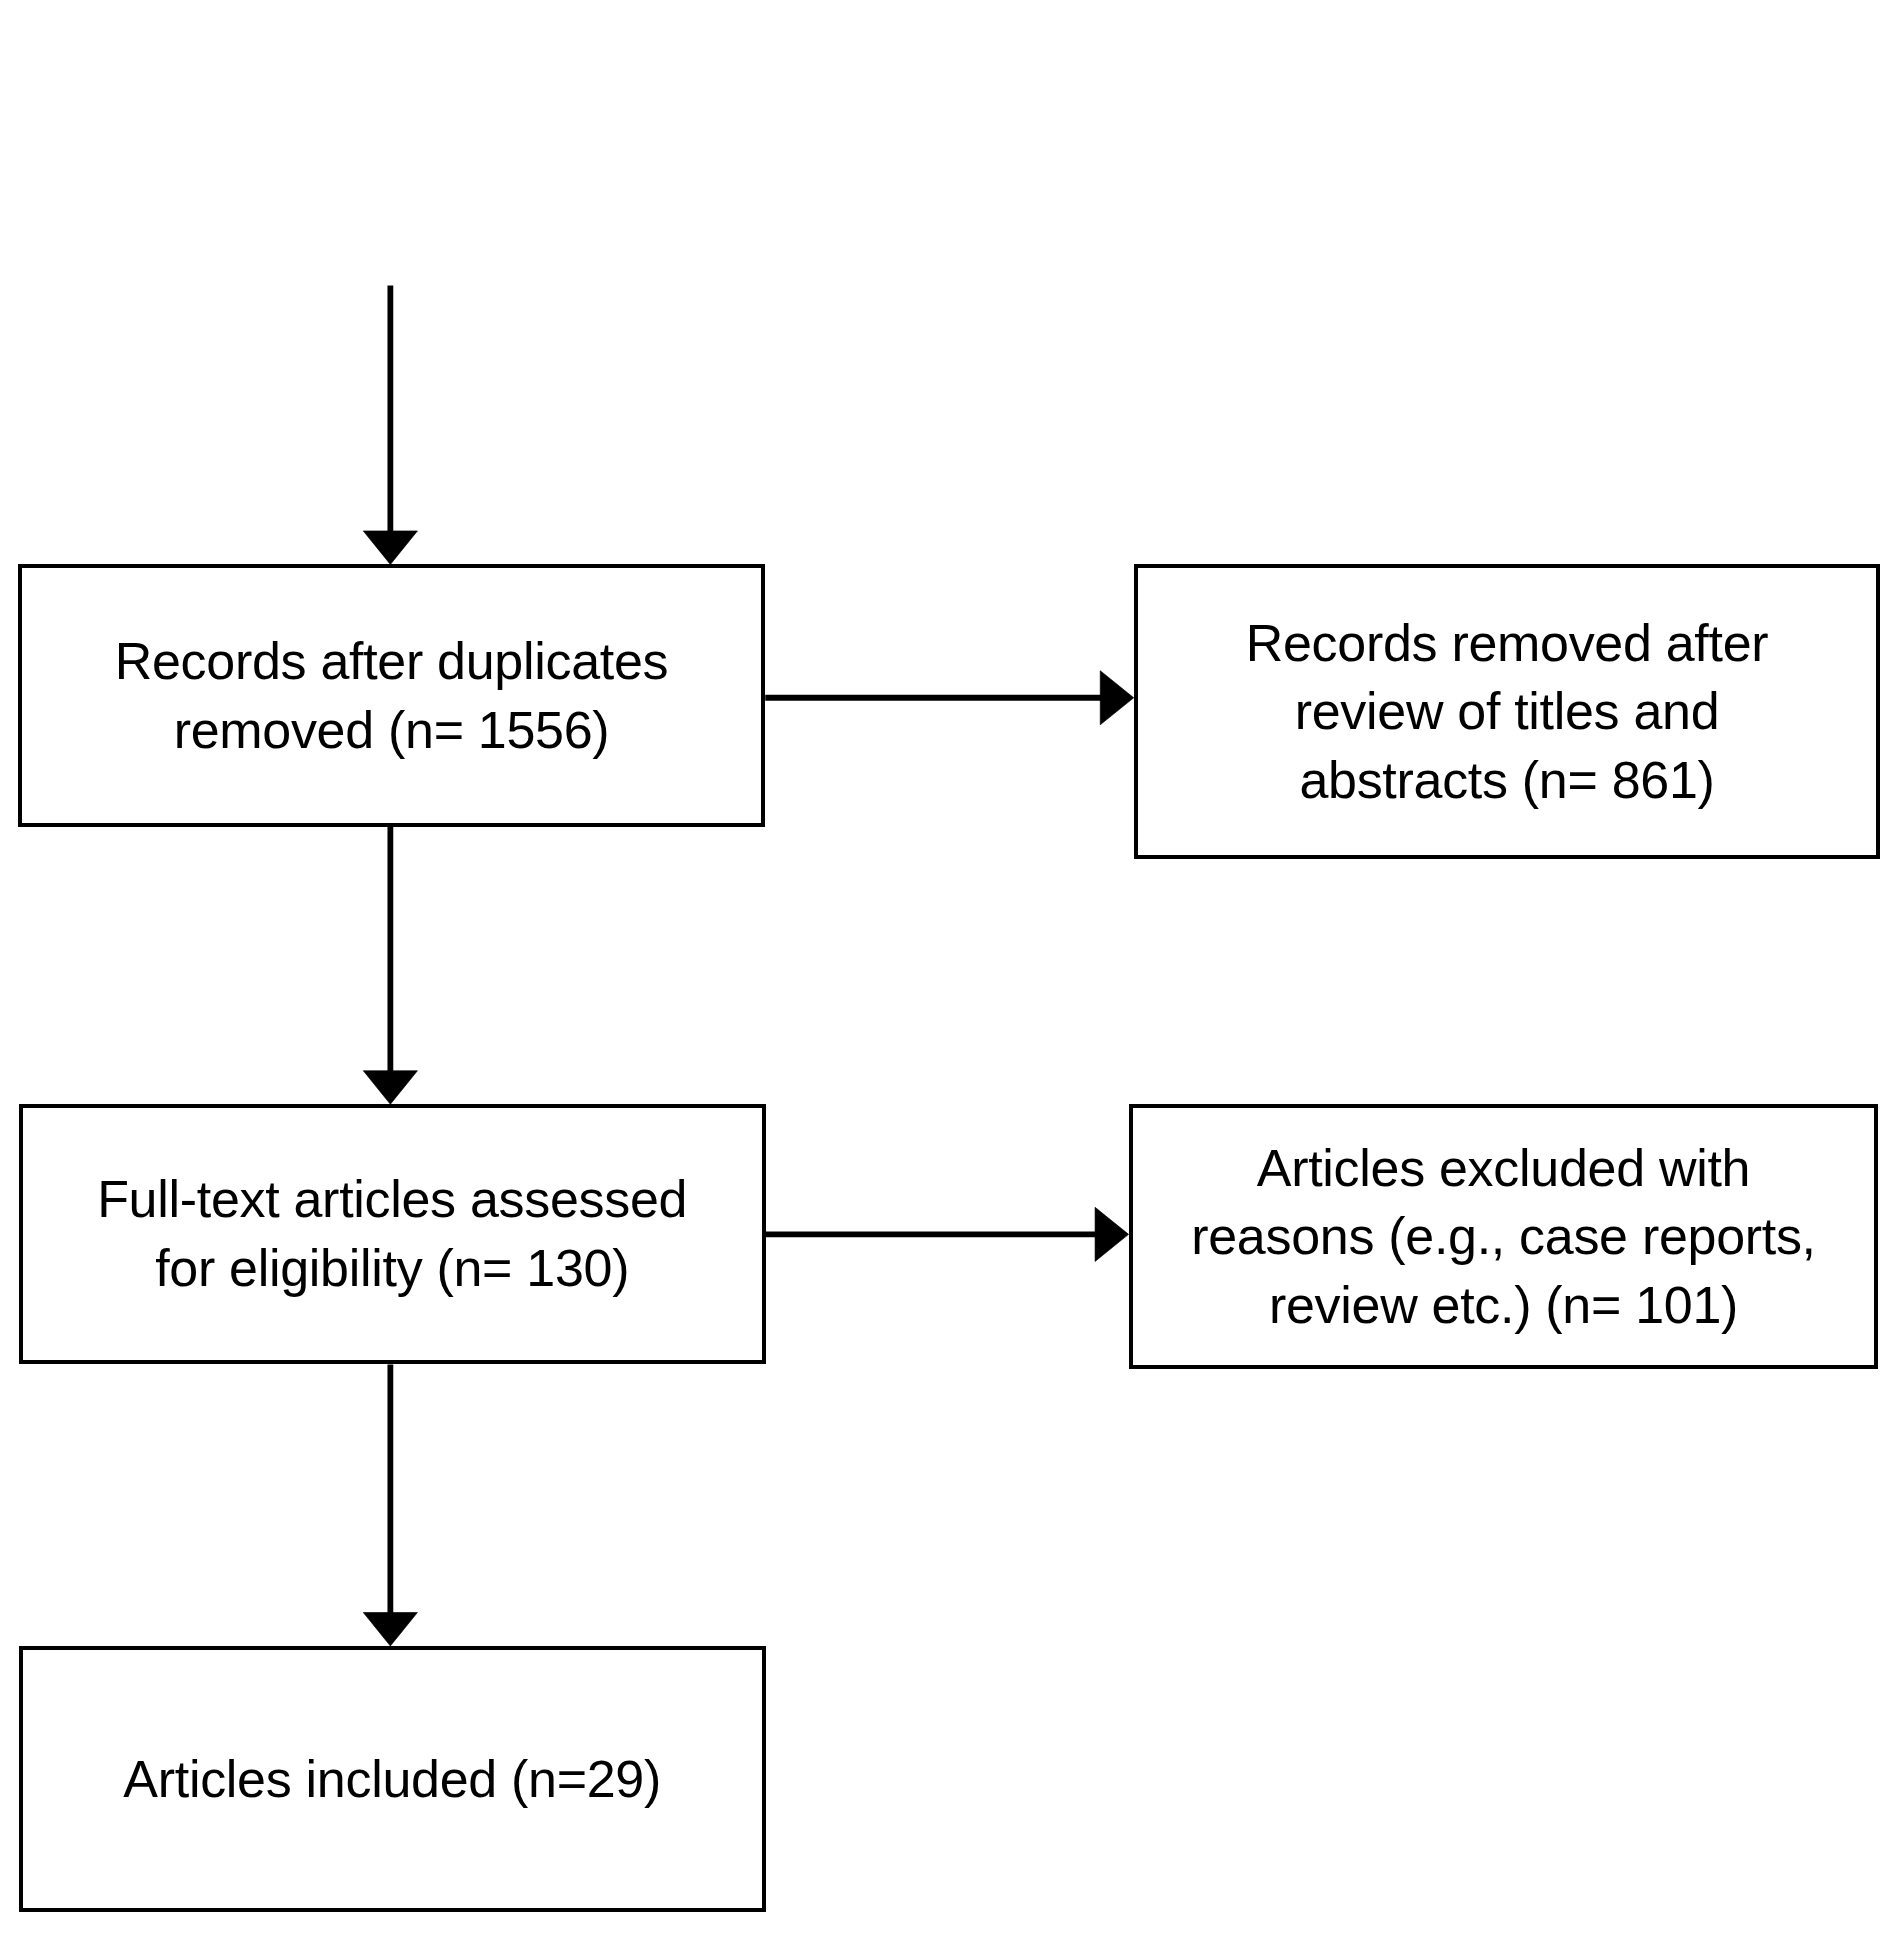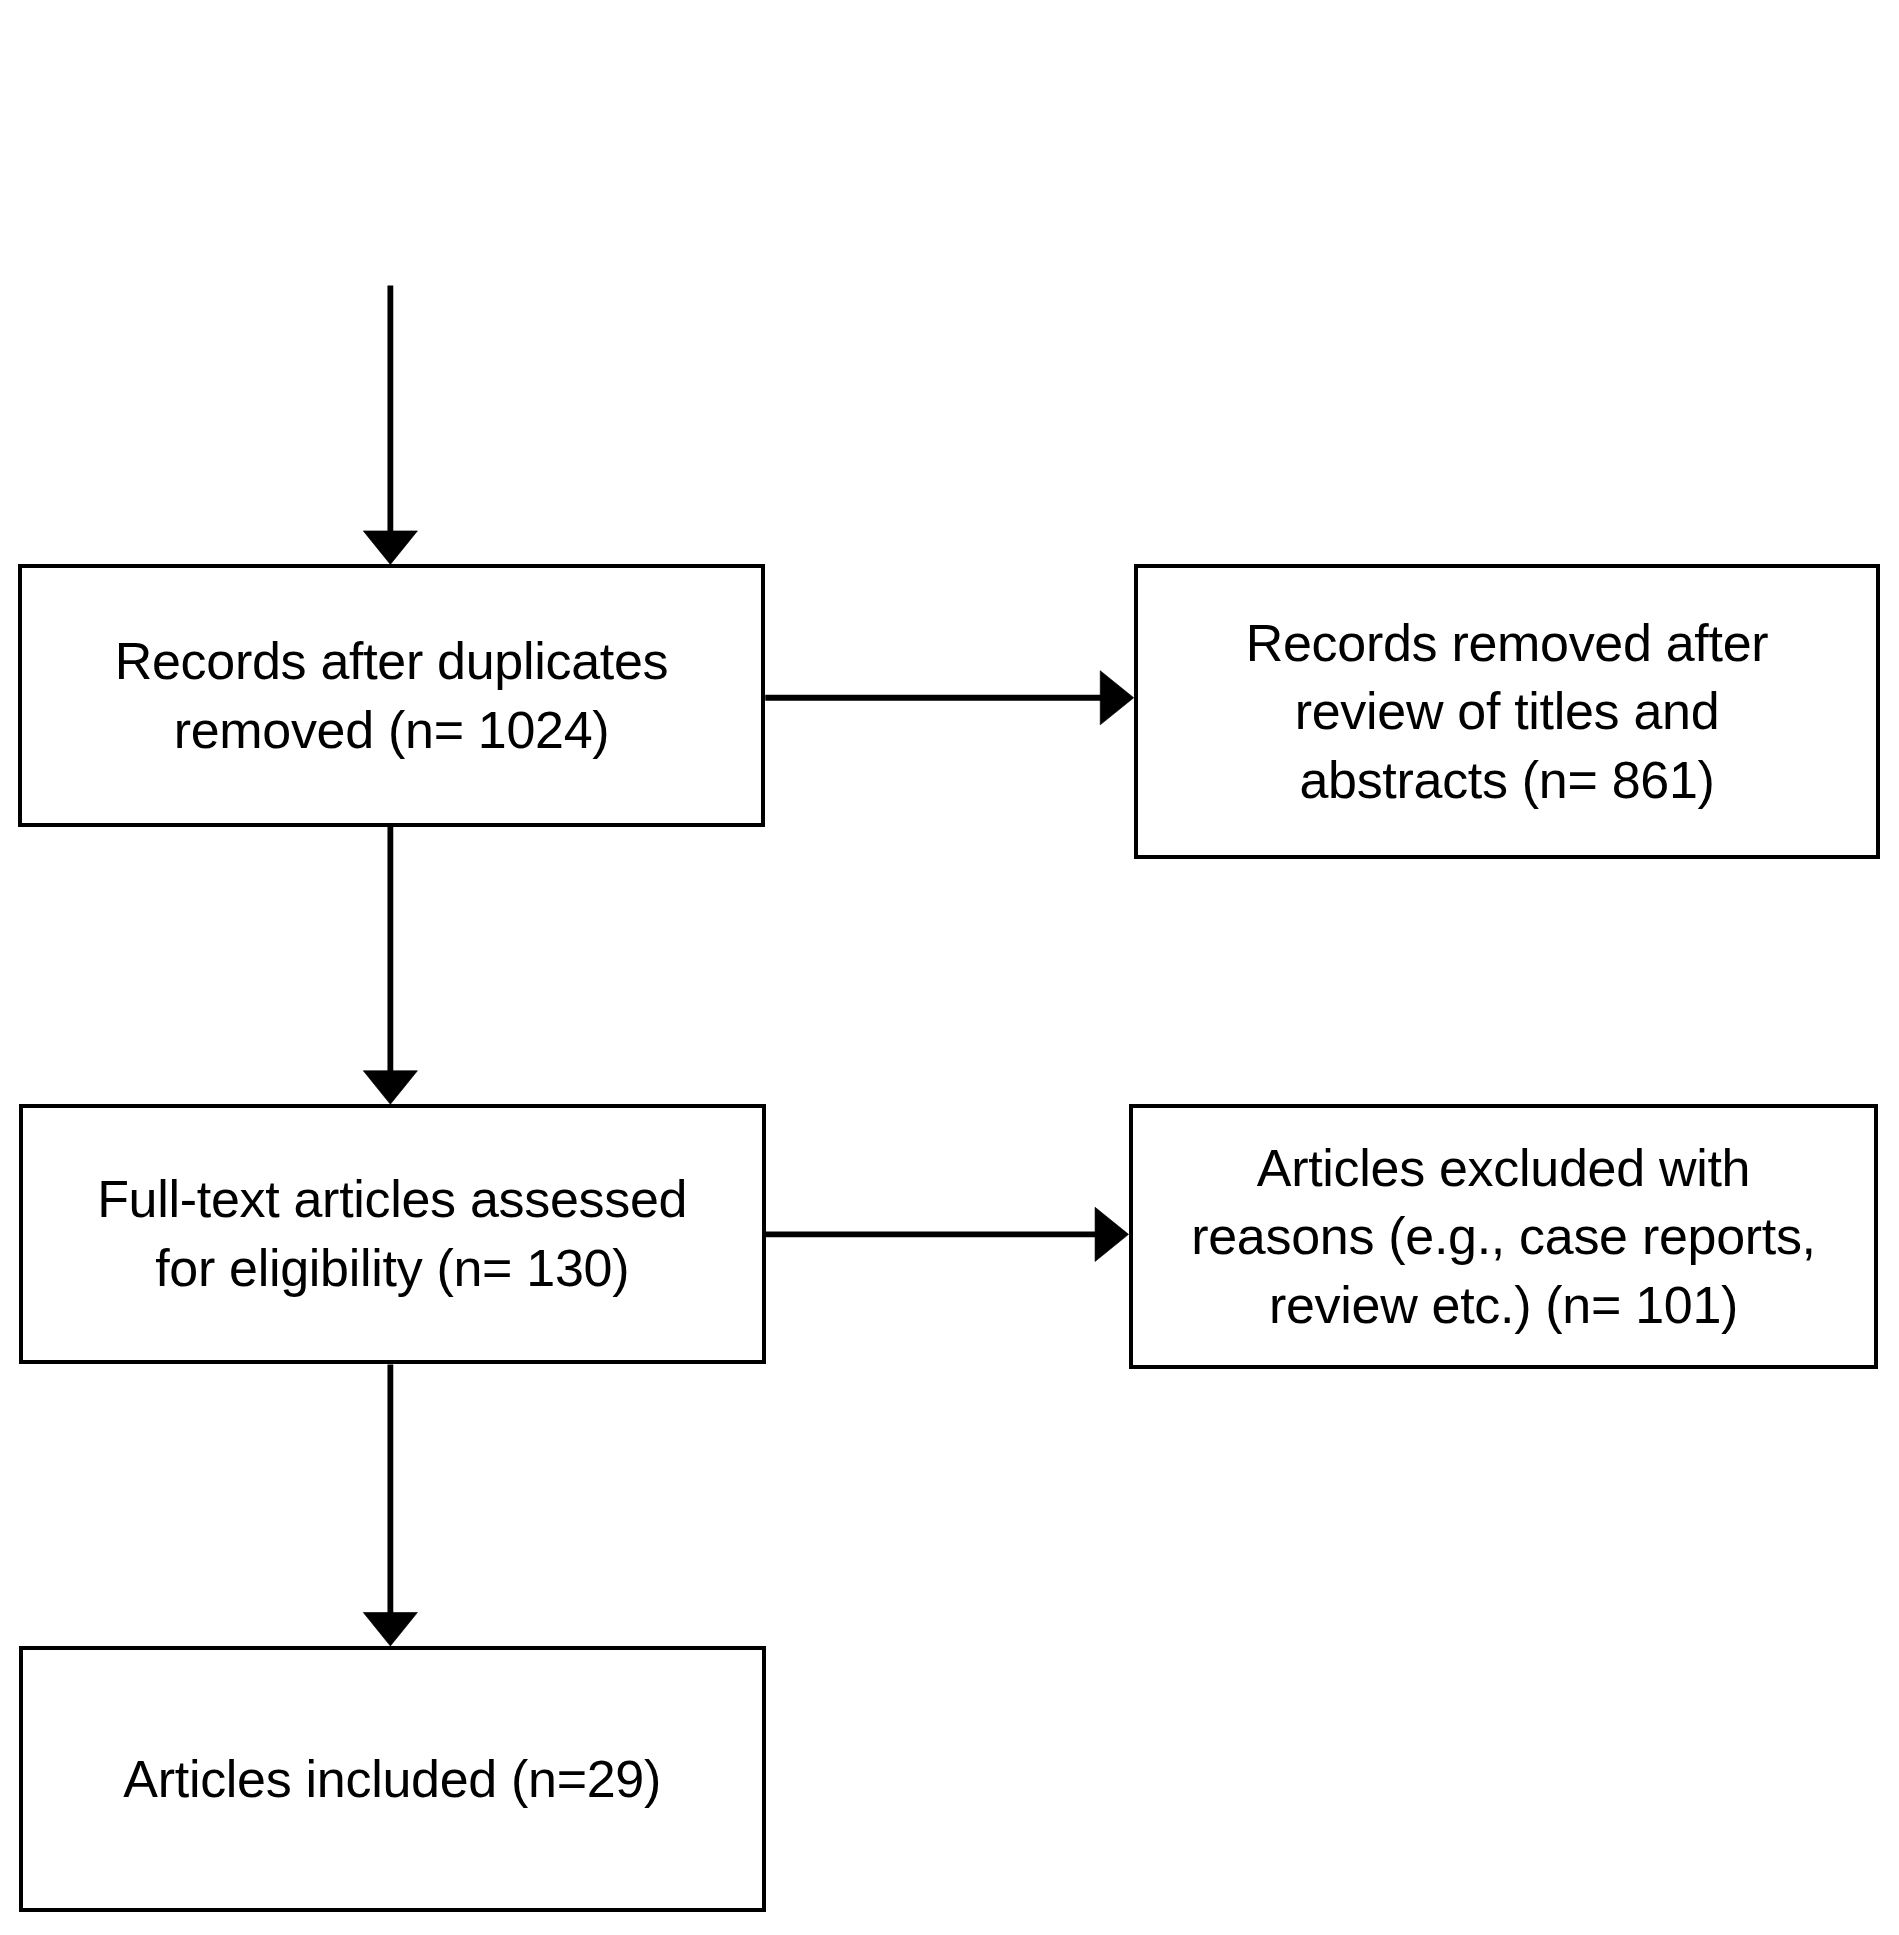--- a/index.html
+++ b/index.html
@@ -90,21 +90,21 @@
 
     <g>
       <line x1="606" y1="2118" x2="606" y2="2507"></line>
       <polygon points="606,2555 564,2503 648,2503"></polygon>
     </g>
   </svg>
 
 
   <div class="flow-box" id="box-after-duplicates">
     <span class="flow-box-label">Records after duplicates
-removed (n= 1024)</span>
+removed (n= 1556)</span>
   </div>
 
   <div class="flow-box" id="box-removed-titles">
     <span class="flow-box-label">Records removed after
 review of titles and
 abstracts (n= 861)</span>
   </div>
 
   <div class="flow-box" id="box-fulltext">
     <span class="flow-box-label">Full-text articles assessed

